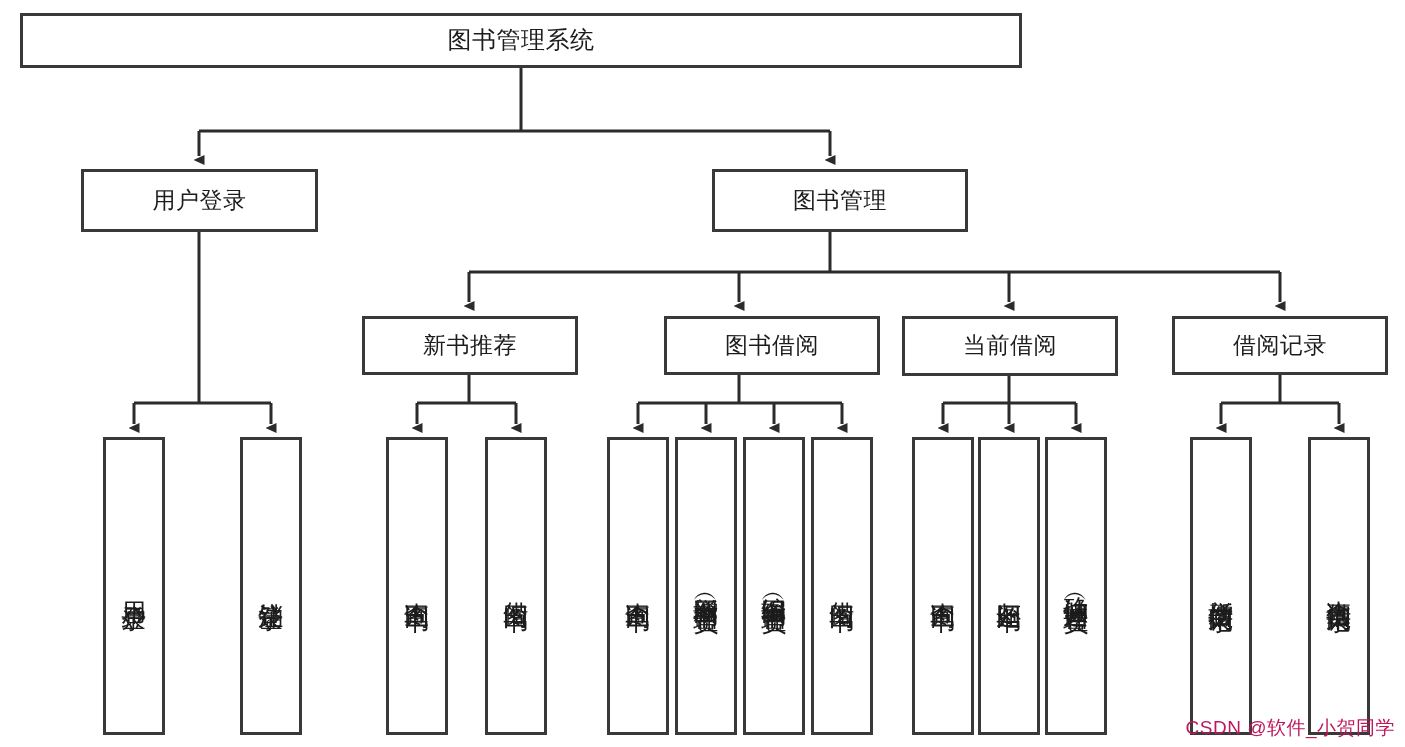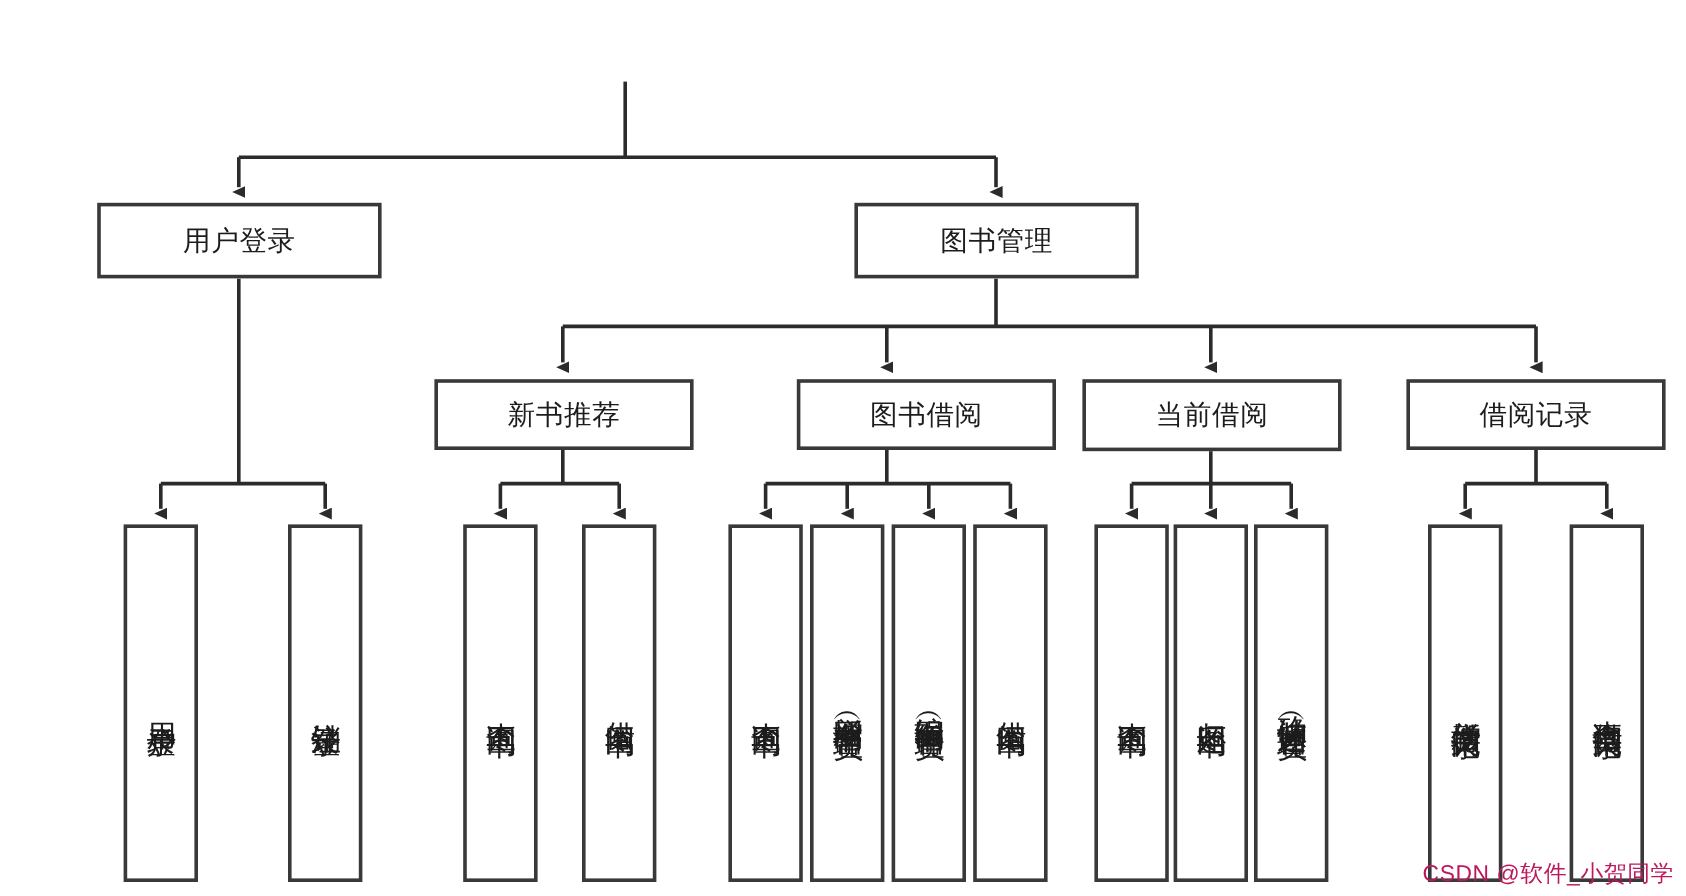--- a/index.html
+++ b/index.html
@@ -122,26 +122,29 @@
       <path d="M1009,403 L1009,424" marker-end="url(#arrow)"></path>
       <path d="M1076,403 L1076,424" marker-end="url(#arrow)"></path>
 
       <path d="M1280,375 L1280,403"></path>
       <path d="M1221,403 L1339,403"></path>
       <path d="M1221,403 L1221,424" marker-end="url(#arrow)"></path>
       <path d="M1339,403 L1339,424" marker-end="url(#arrow)"></path>
     </g>
   </svg>
 
+  <div class="node horiz root" style="left:20px; top:13px; width:1002px; height:55px;">
+    <span class="label">图书管理系统</span>
+  </div>
 
   <div class="node horiz" style="left:81px; top:169px; width:237px; height:63px;">
     <span class="label">用户登录</span>
   </div>
 
-  <div class="node horiz" style="left:712px; top:169px; width:237px; height:63px;">
+  <div class="node horiz" style="left:712px; top:169px; width:256px; height:63px;">
     <span class="label">图书管理</span>
   </div>
 
   <div class="node horiz" style="left:362px; top:316px; width:216px; height:59px;">
     <span class="label">新书推荐</span>
   </div>
 
   <div class="node horiz" style="left:632px; top:316px; width:216px; height:59px;margin-left:32px;">
     <span class="label">图书借阅</span>
   </div>

